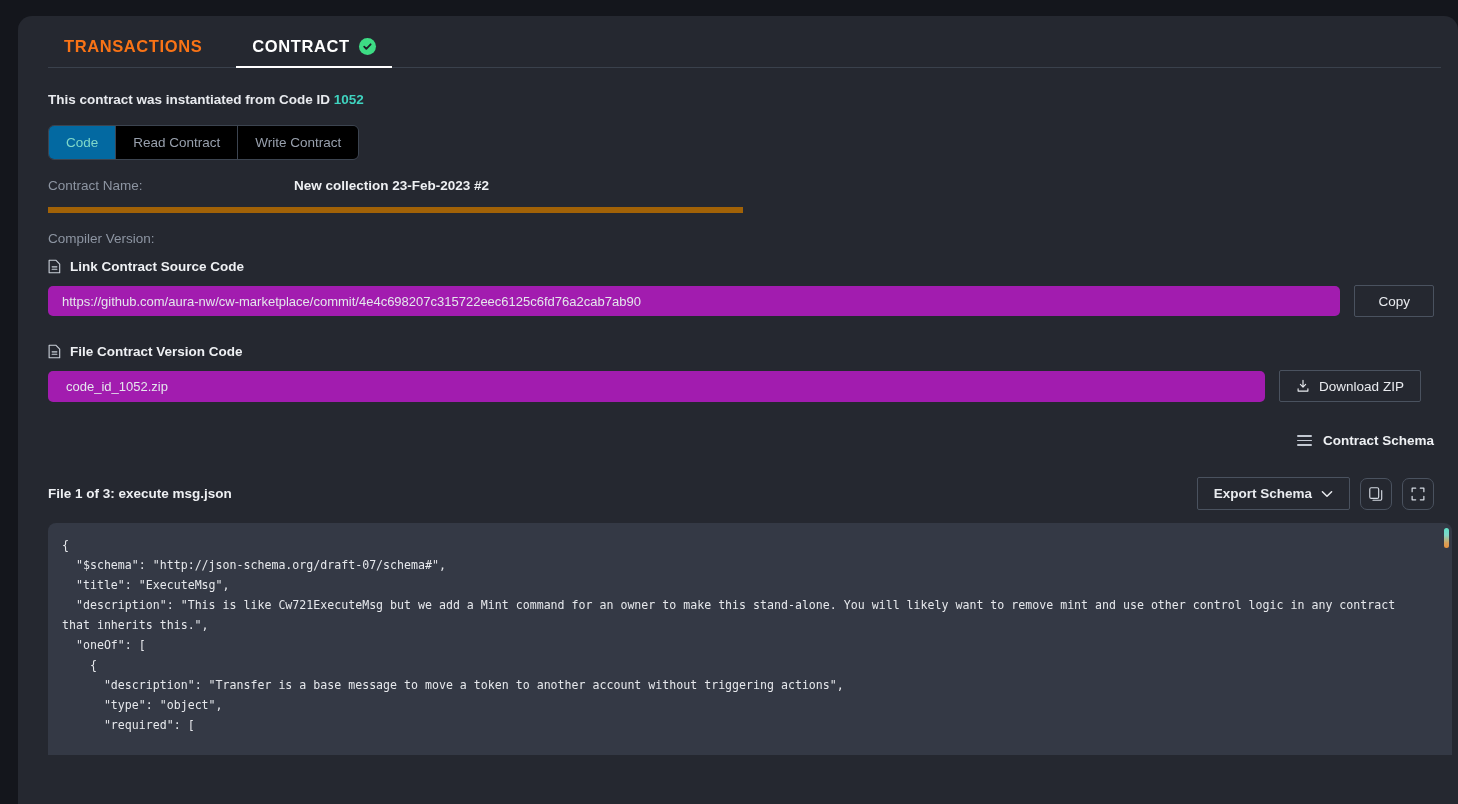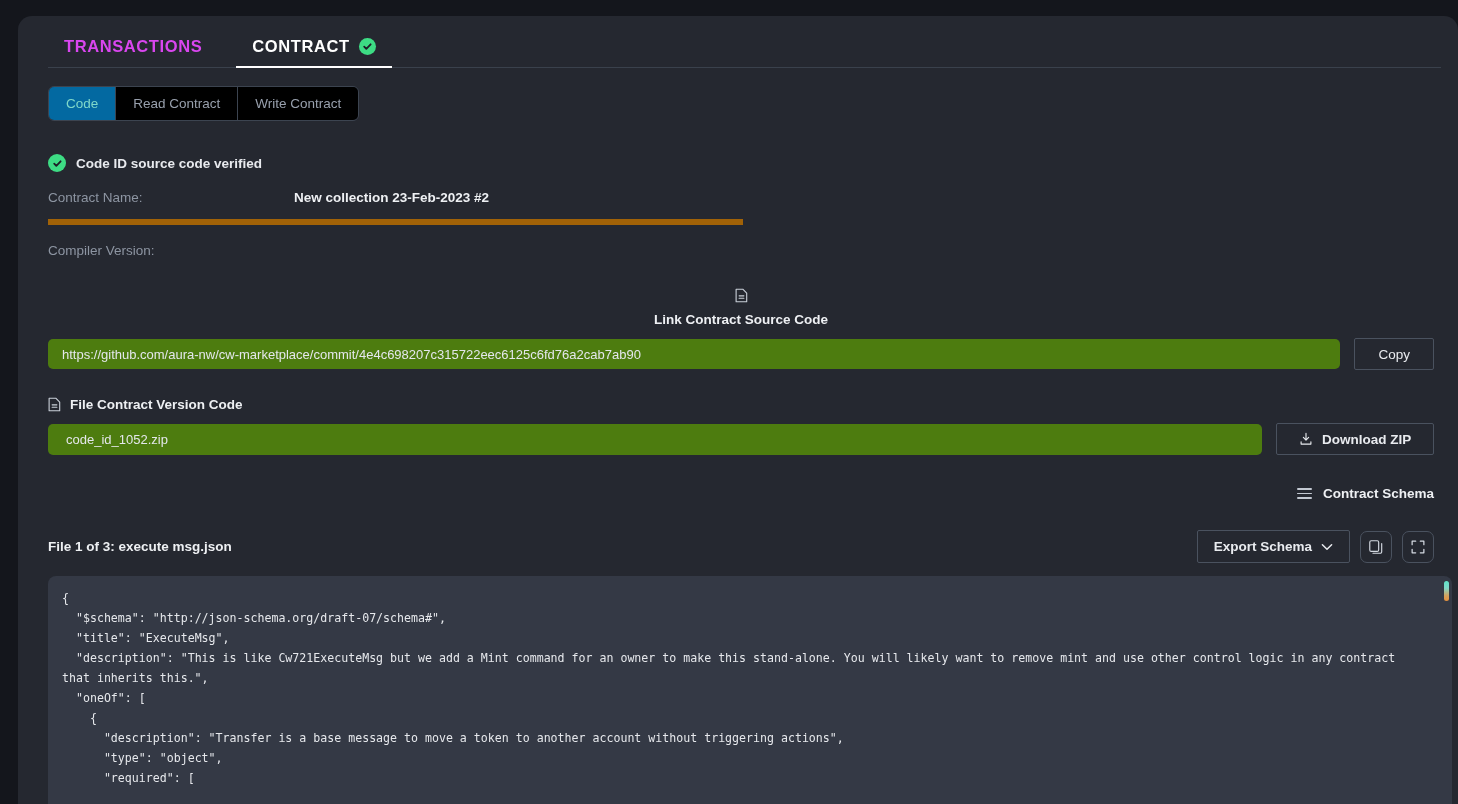--- a/index.html
+++ b/index.html
@@ -35,21 +35,21 @@
     height: 1px;
     background: #3a414c;
   }
   .tab {
     position: relative;
     padding: 0 16px 12px 16px;
     margin-right: 18px;
     font-size: 16.5px;
     font-weight: 700;
     letter-spacing: .6px;
-    color: #d946ef;
+    color: #f97316;
     cursor: pointer;
     display: flex;
     align-items: center;
     gap: 9px;
     background: none;
     border: none;
     font-family: inherit;
   }
   .tab:first-child { margin-left: 18px; }
   .tab.active { color: #ffffff; }
@@ -147,33 +147,33 @@
 
   
   .sec-label {
     display: flex;
     align-items: center;
     gap: 9px;
     font-size: 13.5px;
     font-weight: 700;
     color: #eef0f3;
   }
-  .sec-label.sp1 { margin-top: 30px; flex-direction: column; }
+  .sec-label.sp1 { margin-top: 13px; }
   .sec-label.sp2 { margin-top: 27px; }
   .sec-label svg { display: block; flex: 0 0 auto; }
 
   .field-row {
     margin-top: 11px;
     display: flex;
     align-items: center;
     gap: 14px;
   }
   .field {
     height: 30px;
-    background: #4d7c0f;
+    background: #a21caf;
     border-radius: 5px;
     display: flex;
     align-items: center;
     padding: 0 14px;
     font-size: 13px;
     color: #e4e7ec;
     overflow: hidden;
     white-space: nowrap;
   }
   .field.link  { width: 1297px; }
@@ -186,21 +186,21 @@
     background: transparent;
     border: 1px solid #4a525f;
     border-radius: 2px;
     cursor: pointer;
     display: inline-flex;
     align-items: center;
     justify-content: center;
     gap: 9px;
   }
   .btn.copy { width: 80px; height: 32px; }
-  .btn.dl   { width: 158px; height: 32px; font-weight: bold; }
+  .btn.dl   { width: 142px; height: 32px; }
   .btn.export { height: 33px; padding: 0 16px; font-weight: 700; }
   .icon-btn {
     width: 32px; height: 32px;
     border: 1px solid #4a525f;
     border-radius: 7px;
     background: transparent;
     cursor: pointer;
     display: inline-flex;
     align-items: center;
     justify-content: center;
@@ -283,37 +283,33 @@
         <svg width="11" height="11" viewBox="0 0 12 12">
             <path d="M2.4 6.2 L4.7 8.5 L9.4 3.6" fill="none" stroke="#1d2027" stroke-width="2" stroke-linecap="round" stroke-linejoin="round"></path>
           </svg>
       </span>
     </button>
   </div>
 
   <div class="body">
 
     
+    <div class="instantiated">
+      <span>This contract was instantiated from Code ID</span>
+      <a class="code-id" href="#">1052</a>
+    </div>
 
     
     <div class="seg">
       <button class="seg-btn active">Code</button>
       <button class="seg-btn">Read Contract</button>
       <button class="seg-btn">Write Contract</button>
     </div>
 
     
-    <div class="verified">
-      <span class="check-badge lg">
-        <svg width="11" height="11" viewBox="0 0 12 12">
-            <path d="M2.4 6.2 L4.7 8.5 L9.4 3.6" fill="none" stroke="#1d2027" stroke-width="2" stroke-linecap="round" stroke-linejoin="round"></path>
-          </svg>
-      </span>
-      <span>Code ID source code verified</span>
-    </div>
 
     
     <div class="kv">
       <div class="k">Contract Name:</div>
       <div class="v">New collection 23-Feb-2023 #2</div>
     </div>
     <div class="kv last">
       <div class="k">Compiler Version:</div>
       <div class="v"></div>
     </div>

